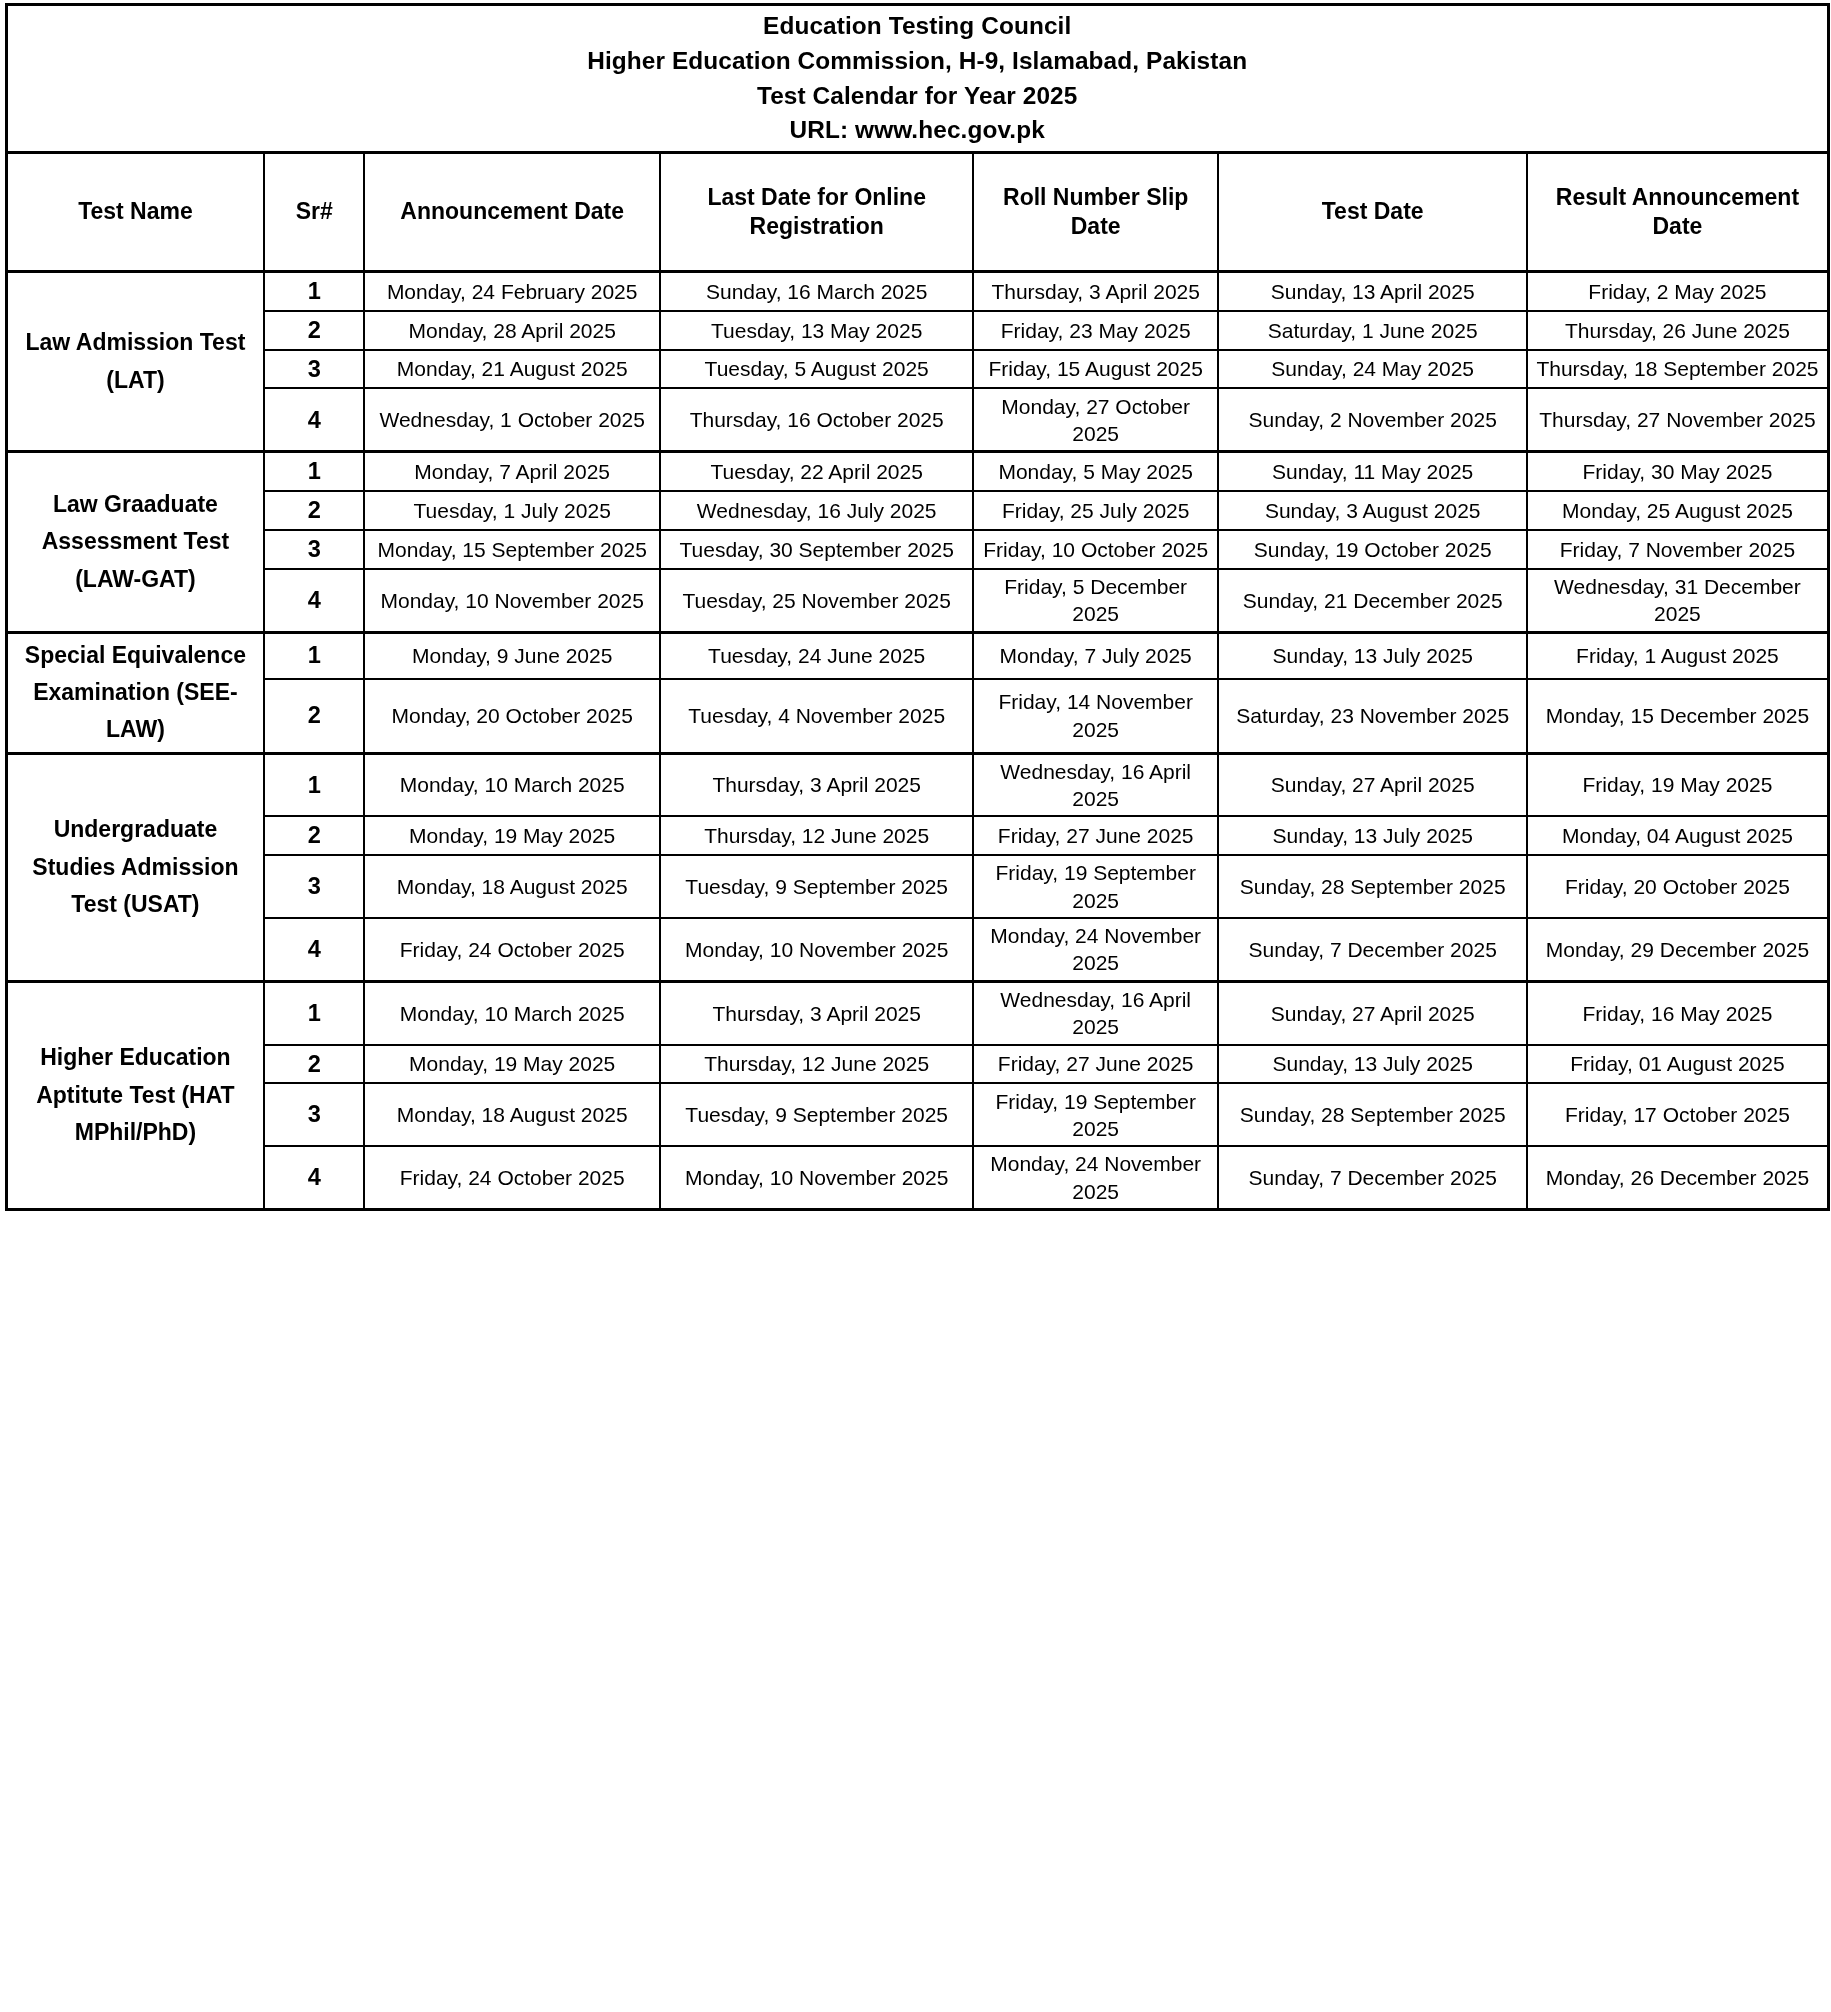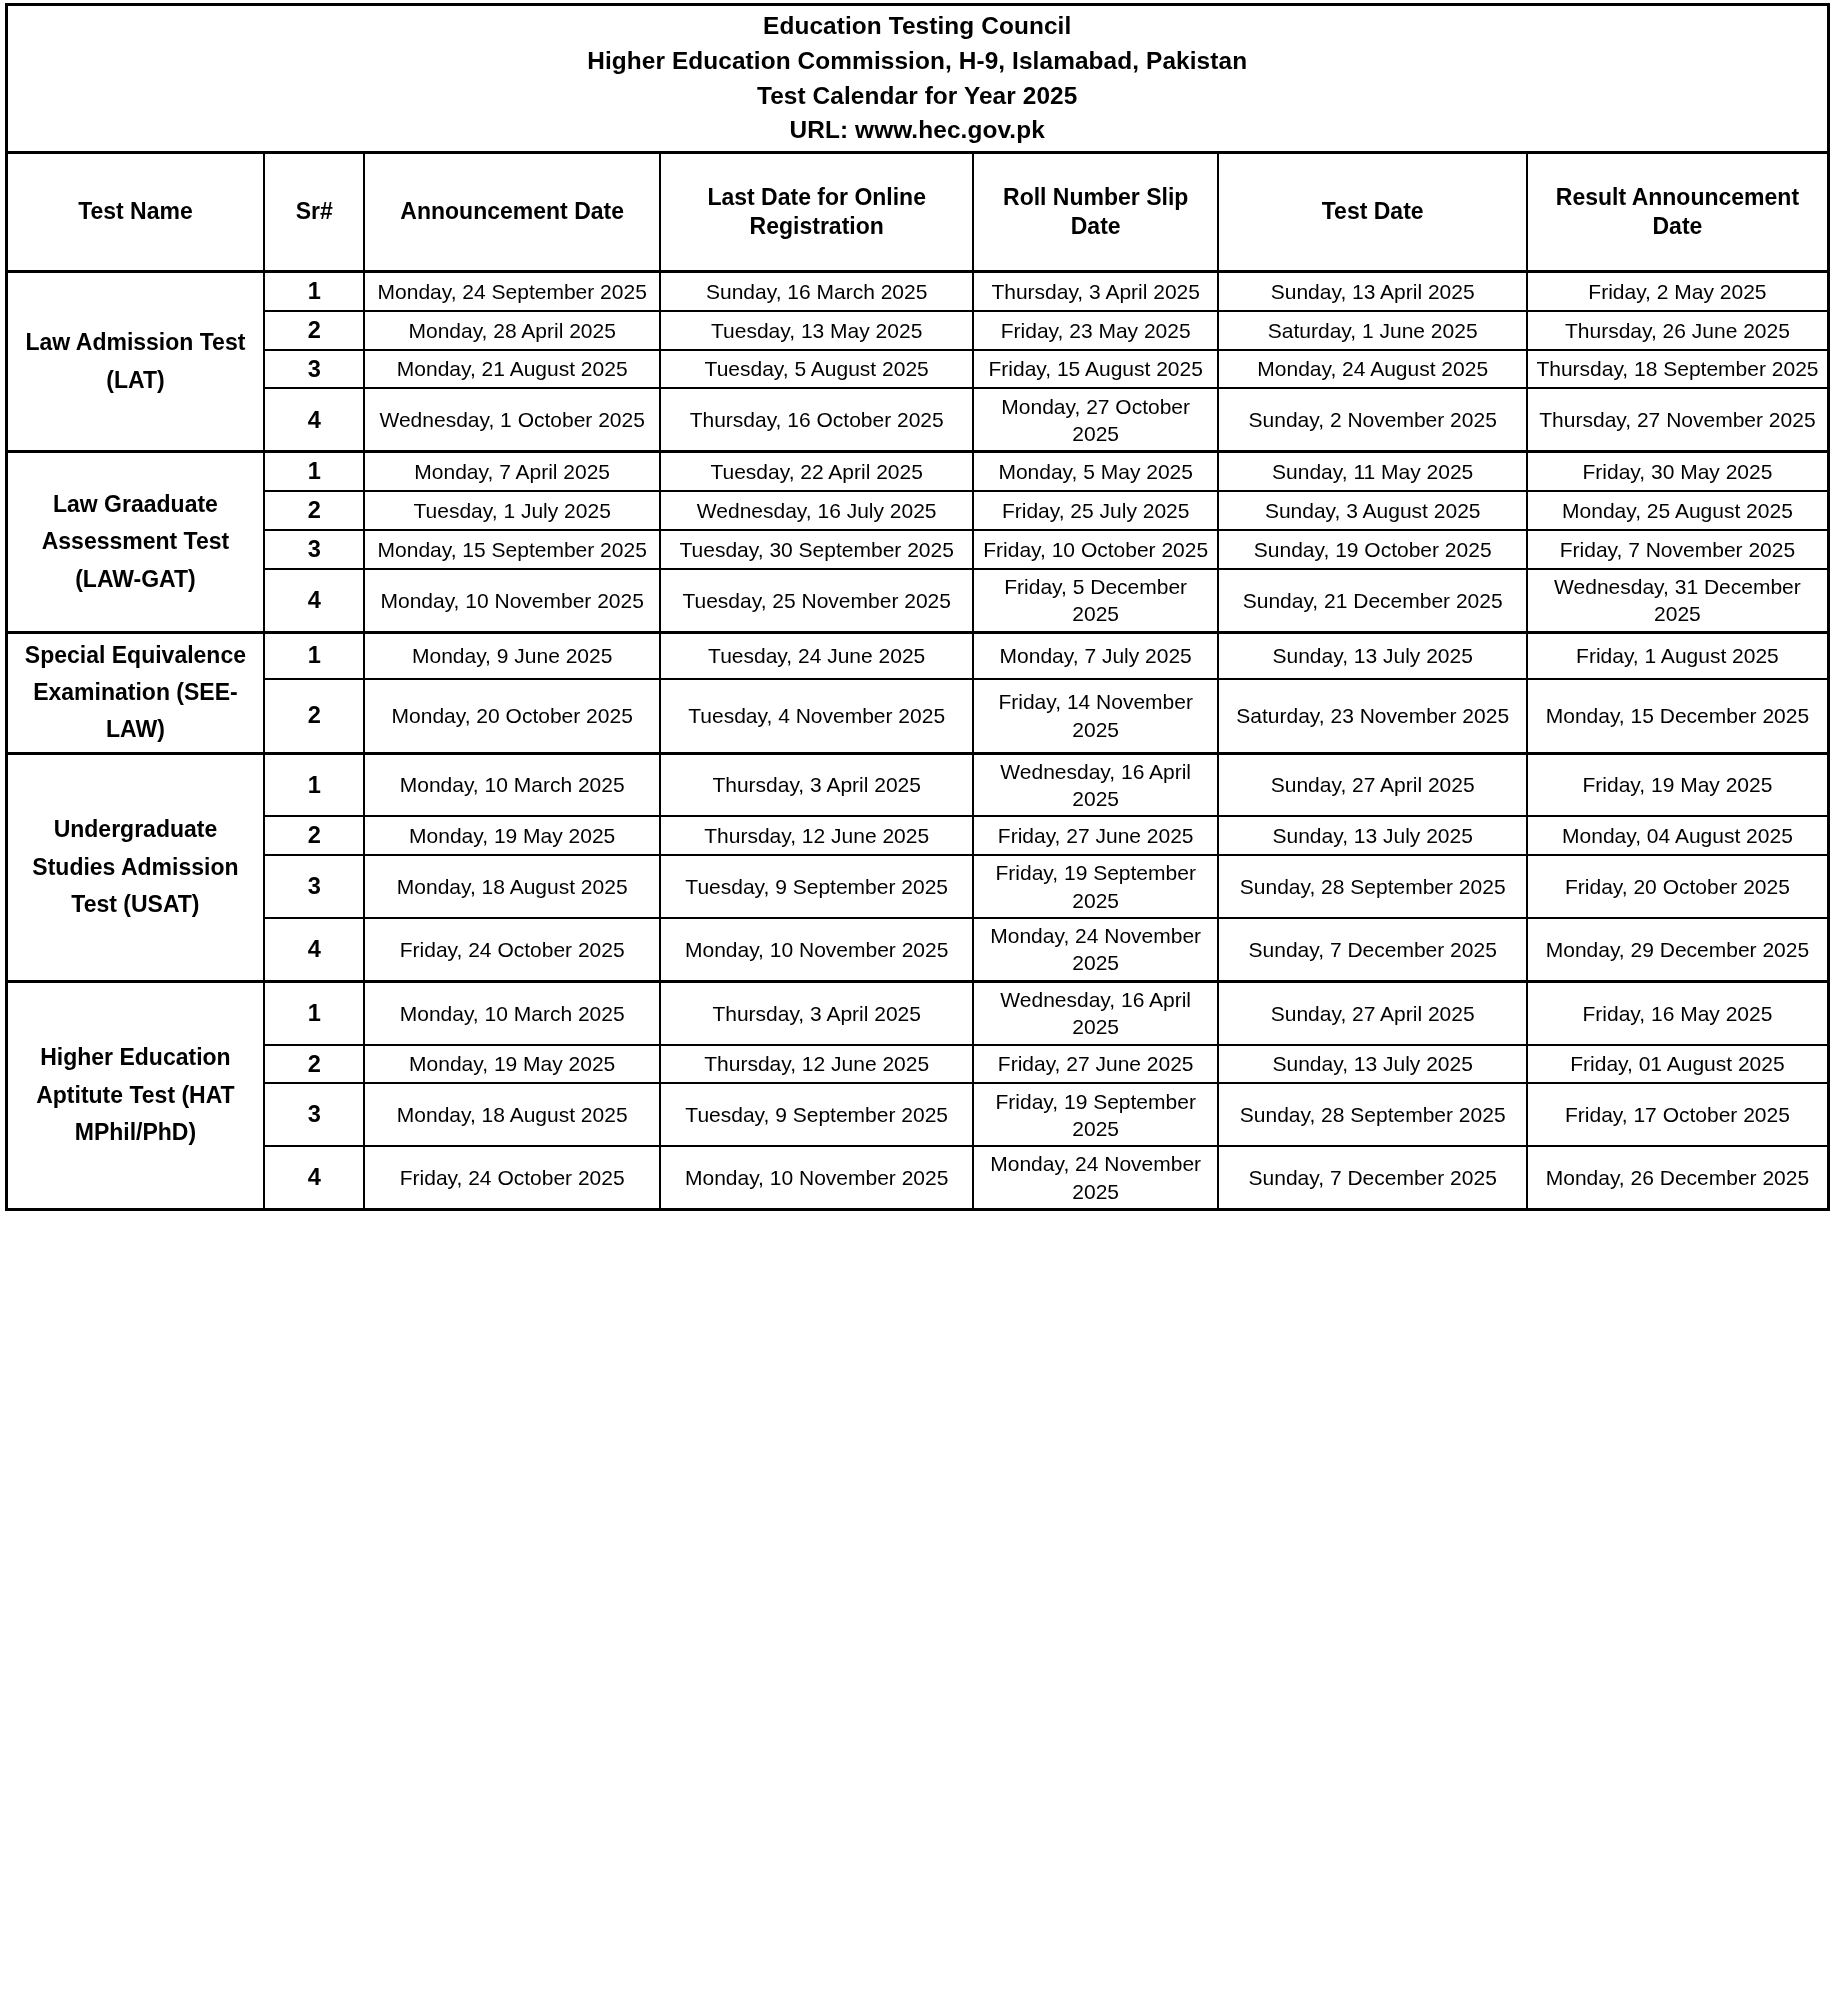--- a/index.html
+++ b/index.html
@@ -118,40 +118,40 @@
         <th>Roll Number Slip Date</th>
         <th>Test Date</th>
         <th>Result Announcement Date</th>
       </tr>
     </thead>
     <tbody>
 
       <tr class="grp-first">
         <td class="testname" rowspan="4">Law Admission Test (LAT)</td>
         <td class="srno">1</td>
-        <td>Monday, 24 September 2025</td>
+        <td>Monday, 24 February 2025</td>
         <td>Sunday, 16 March 2025</td>
         <td>Thursday, 3 April 2025</td>
         <td>Sunday, 13 April 2025</td>
         <td>Friday, 2 May 2025</td>
       </tr>
       <tr>
         <td class="srno">2</td>
         <td>Monday, 28 April 2025</td>
         <td>Tuesday, 13 May 2025</td>
         <td>Friday, 23 May 2025</td>
         <td>Saturday, 1 June 2025</td>
         <td>Thursday, 26 June 2025</td>
       </tr>
       <tr>
         <td class="srno">3</td>
         <td>Monday, 21 August 2025</td>
         <td>Tuesday, 5 August 2025</td>
         <td>Friday, 15 August 2025</td>
-        <td>Monday, 24 August 2025</td>
+        <td>Sunday, 24 May 2025</td>
         <td>Thursday, 18 September 2025</td>
       </tr>
       <tr class="grp-last">
         <td class="srno">4</td>
         <td>Wednesday, 1 October 2025</td>
         <td>Thursday, 16 October 2025</td>
         <td>Monday, 27 October 2025</td>
         <td>Sunday, 2 November 2025</td>
         <td>Thursday, 27 November 2025</td>
       </tr>

